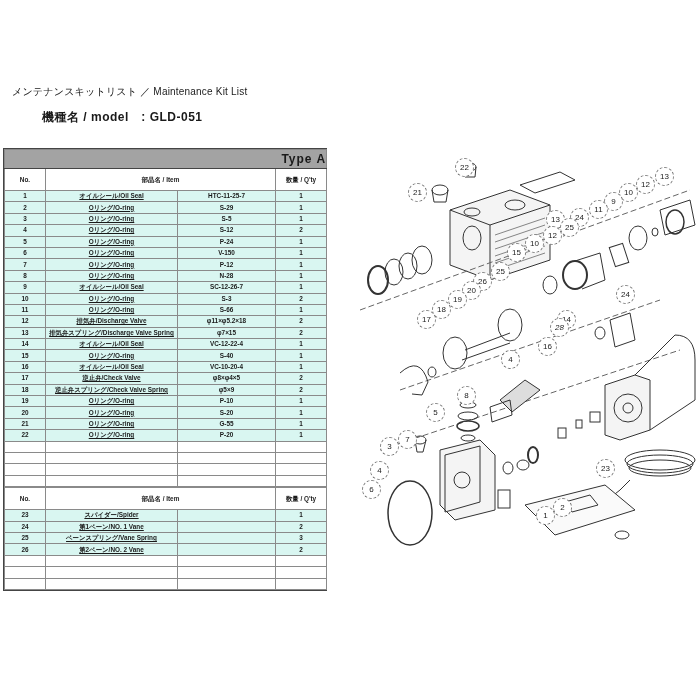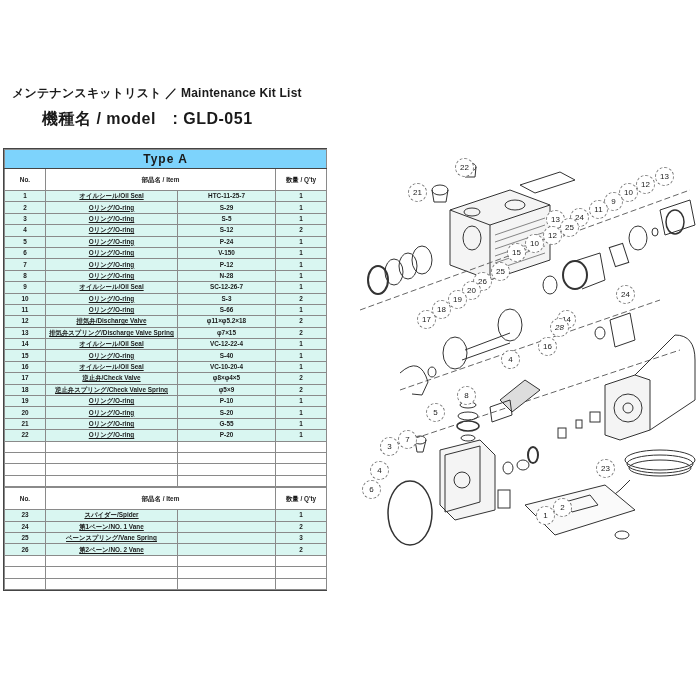--- a/index.html
+++ b/index.html
@@ -1,22 +1,22 @@
 <!DOCTYPE html>
 <html><head>
 <meta charset="utf-8">
 <style>
   html, body { margin: 0; padding: 0; background: #ffffff; }
   body { width: 700px; height: 700px; position: relative; overflow: hidden; font-family: "Liberation Sans", "DejaVu Sans", sans-serif; color: #1a1a1a; }
-  .hdr1 { position: absolute; left: 12px; top: 85px; font-size: 12px; font-weight: bold; letter-spacing: 0.2px; }
-  .hdr2 { position: absolute; left: 42px; top: 109px; font-size: 16px; font-weight: bold; letter-spacing: 0.5px; }
+  .hdr1 { position: absolute; left: 12px; top: 85px; font-size: 10px; font-weight: normal; letter-spacing: 0.2px; }
+  .hdr2 { position: absolute; left: 42px; top: 109px; font-size: 12px; font-weight: bold; letter-spacing: 0.5px; }
   .tbl-wrap { position: absolute; left: 3px; top: 148px; width: 322px; border: 1px solid #444; }
   table { border-collapse: collapse; width: 100%; table-layout: fixed; }
   td, th { border: 1px solid #8a8a8a; font-size: 6.4px; font-weight: bold; text-align: center; padding: 0; height: 10.4px; line-height: 10px; white-space: nowrap; overflow: hidden; }
-  th.type-title { font-size: 12px; height: 18px; line-height: 18px; font-weight: bold; border-bottom: 1px solid #444; background: #7dd3fc; letter-spacing: 1px; }
+  th.type-title { font-size: 12px; height: 18px; line-height: 18px; font-weight: bold; border-bottom: 1px solid #444; background: #a3a3a3; letter-spacing: 1px; text-align: right; }
   tr.colhead td { height: 21px; background: #fff; font-size: 6.4px; }
   tr.data td { background: #d9f6f1; }
   tr.data td.name { text-decoration: underline; }
   tr.empty td { background: #fff; }
   td.qty-col { border-left: 1.5px solid #333; }
   col.c-no { width: 41px; }
   col.c-name { width: 132px; }
   col.c-spec { width: 98px; }
   col.c-qty { width: 51px; }
   .diagram { position: absolute; left: 360px; top: 150px; width: 340px; height: 400px; }

